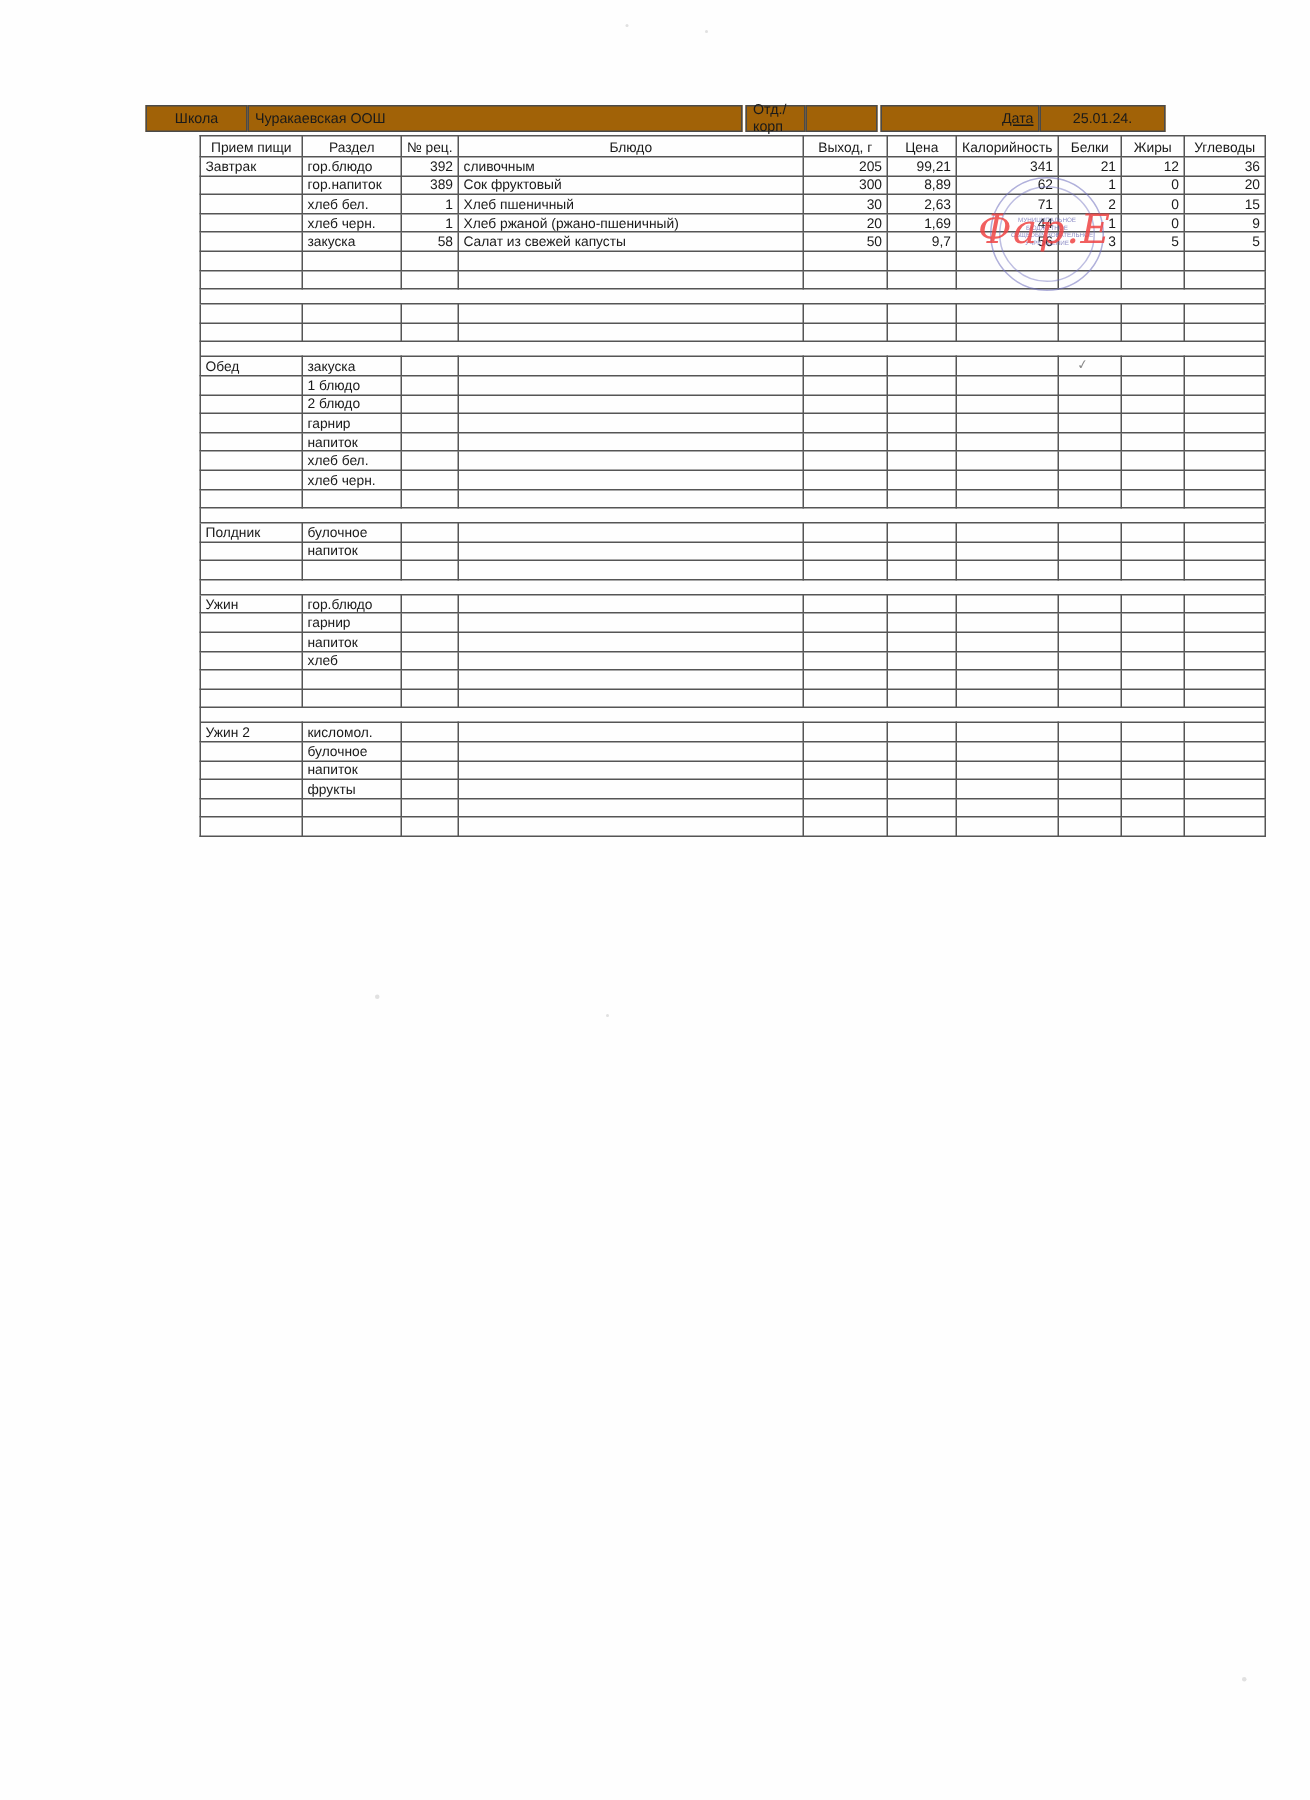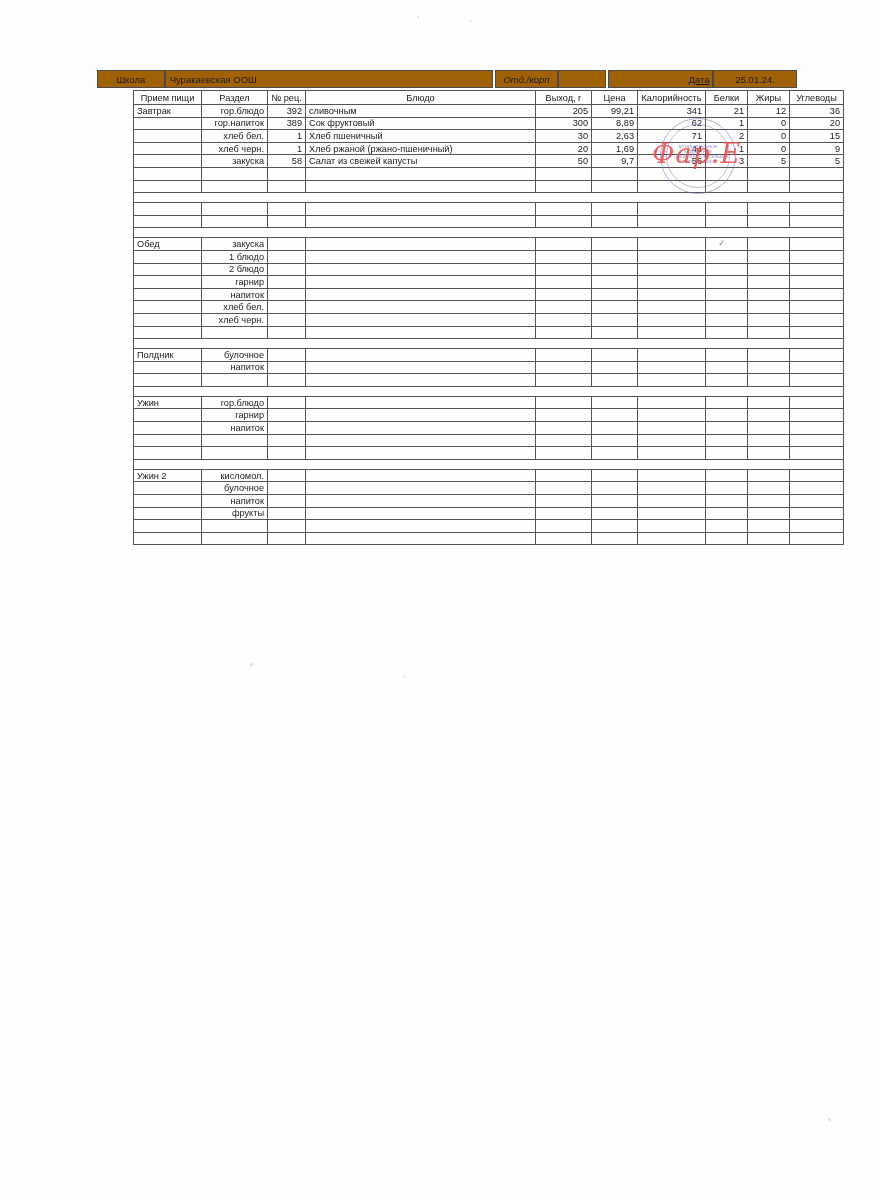--- a/index.html
+++ b/index.html
@@ -45,21 +45,21 @@
   .hdr .cell {
     border: 1px solid #4a4a4a;
     display: flex;
     align-items: center;
     padding: 0 4px;
     box-sizing: border-box;
     background: #a16207;
   }
   .hdr .label-school { width: 68px; justify-content: center; }
   .hdr .val-school   { width: 330px; }
-  .hdr .label-korp   { width: 64px; justify-content: center; margin-left: 2px; font-style: italic; }
+  .hdr .label-korp   { width: 40px; justify-content: center; margin-left: 2px; }
   .hdr .val-korp     { width: 48px; }
   .hdr .label-data   { width: 106px; justify-content: flex-end; margin-left: 2px; padding-right: 3px; text-decoration: underline;}
   .hdr .val-data     { width: 84px; justify-content: center; }
 
   
   table.menu {
     border-collapse: collapse;
     table-layout: fixed;
     width: 700px;
     margin-top: 2px;
@@ -88,21 +88,21 @@
   col.c-out    { width: 56px; }
   col.c-price  { width: 46px; }
   col.c-cal    { width: 68px; }
   col.c-prot   { width: 42px; }
   col.c-fat    { width: 42px; }
   col.c-carb   { width: 54px; }
 
   td.num { text-align: right; }
   td.rec { text-align: right; }
   td.meal { padding-left: 4px; }
-  td.sect { padding-left: 4px; text-align: right; }
+  td.sect { padding-left: 4px; }
   td.dish { padding-left: 3px; }
   tr.gap td {
     border-left: 1px solid #555;
     border-right: 1px solid #555;
     border-top: none;
     border-bottom: none;
     height: 10px;
   }
 
   .dish-wrap {
@@ -497,20 +497,32 @@
             <td class="dish"></td>
             <td class="num"></td>
             <td class="num"></td>
             <td class="num"></td>
             <td class="num"></td>
             <td class="num"></td>
             <td class="num"></td>
           </tr>
           <tr>
             <td class="meal"></td>
+            <td class="sect">хлеб</td>
+            <td class="rec"></td>
+            <td class="dish"></td>
+            <td class="num"></td>
+            <td class="num"></td>
+            <td class="num"></td>
+            <td class="num"></td>
+            <td class="num"></td>
+            <td class="num"></td>
+          </tr>
+          <tr>
+            <td class="meal"></td>
             <td class="sect"></td>
             <td class="rec"></td>
             <td class="dish"></td>
             <td class="num"></td>
             <td class="num"></td>
             <td class="num"></td>
             <td class="num"></td>
             <td class="num"></td>
             <td class="num"></td>
           </tr>

